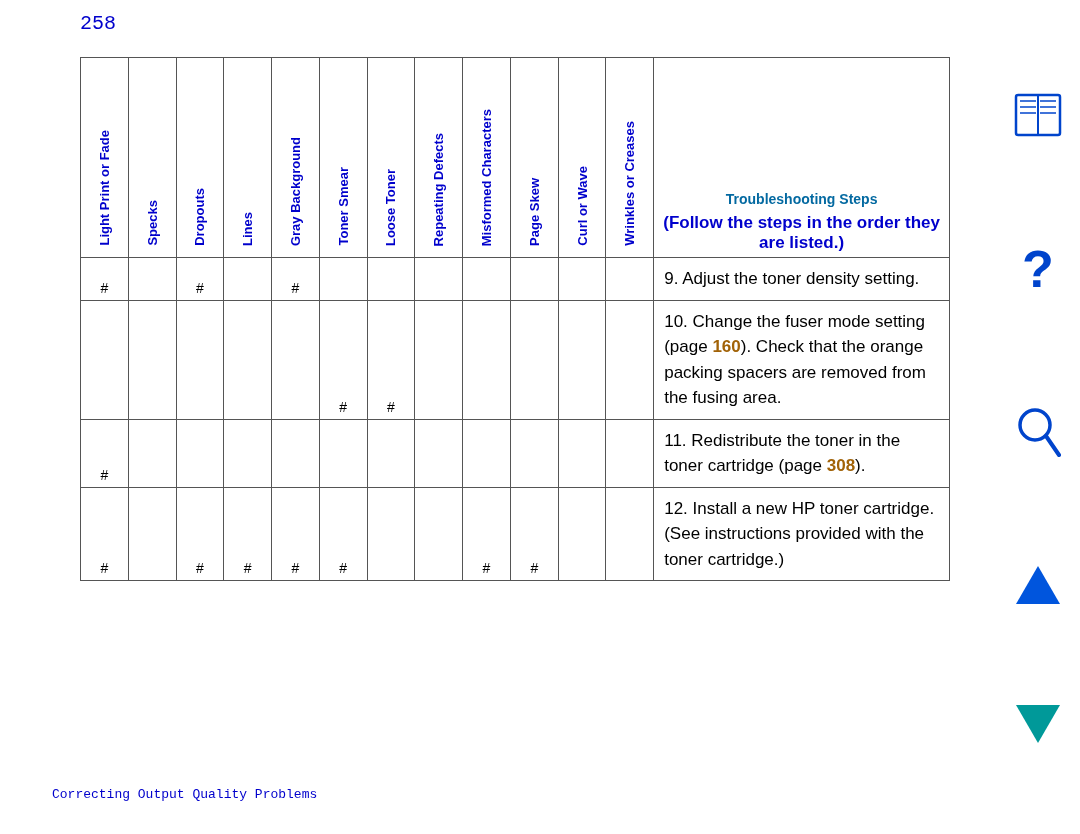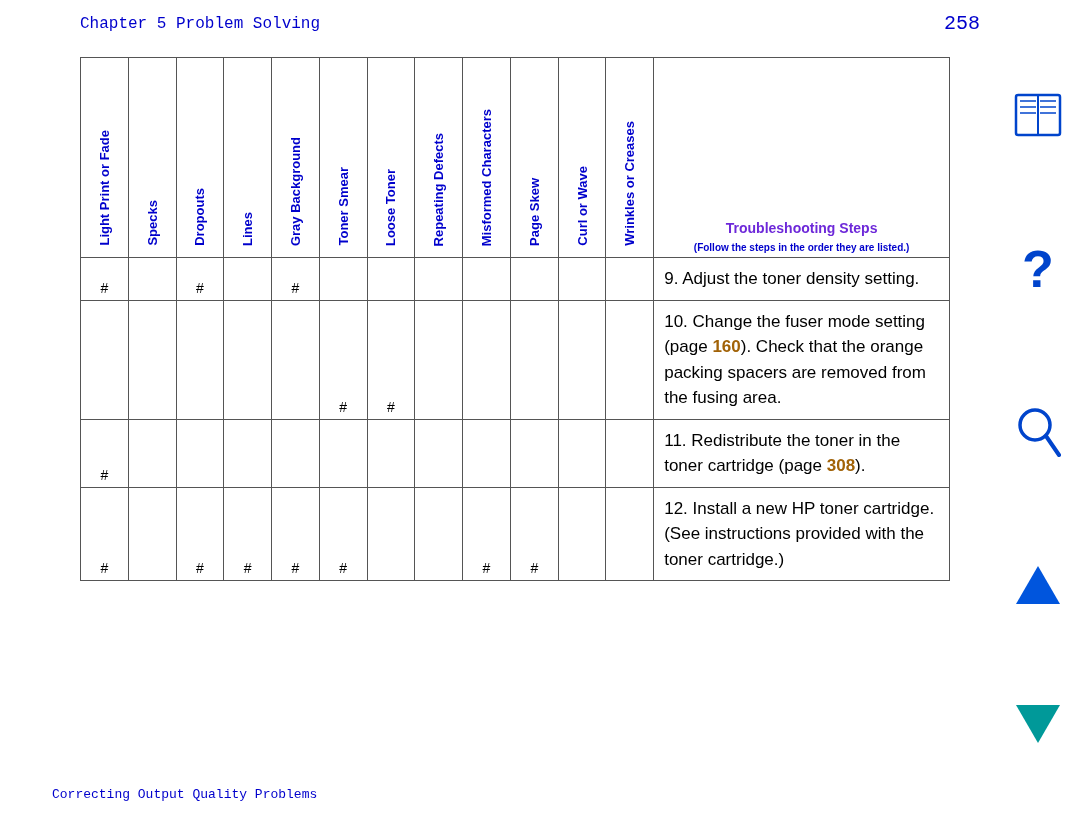--- a/index.html
+++ b/index.html
@@ -78,29 +78,29 @@
       text-align: left;
     }
 
     .header-desc-cell {
       text-align: left;
       vertical-align: bottom;
       padding: 8px 10px;
       width: 260px;
     }
     .header-desc-cell .ts-title {
-      color: #6d28d9;
+      color: #0369a1;
       font-size: 14px;
       font-weight: bold;
       display: block;
       margin-bottom: 6px;
     }
     .header-desc-cell .ts-sub {
       color: #0000cc;
-      font-size: 10px;
+      font-size: 17px;
       display: block;
     }
 
     .hash-cell {
       color: #000;
       font-size: 14px;
       font-weight: normal;
       text-align: center;
       vertical-align: middle;
     }
@@ -156,21 +156,20 @@
 
     .desc-text {
       font-size: 17px;
       line-height: 1.5;
     }
   </style>
 </head>
 <body>
 
 <div class="header">
-  <span class="header-title">Chapter 5    Problem Solving</span>
   <span class="header-page">258</span>
 </div>
 
 <div class="main-content">
   <table class="data-table">
     <thead>
       <tr>
 
         <th class="rotate-header">
           <div class="rotate-text">Light Print or Fade</div>

